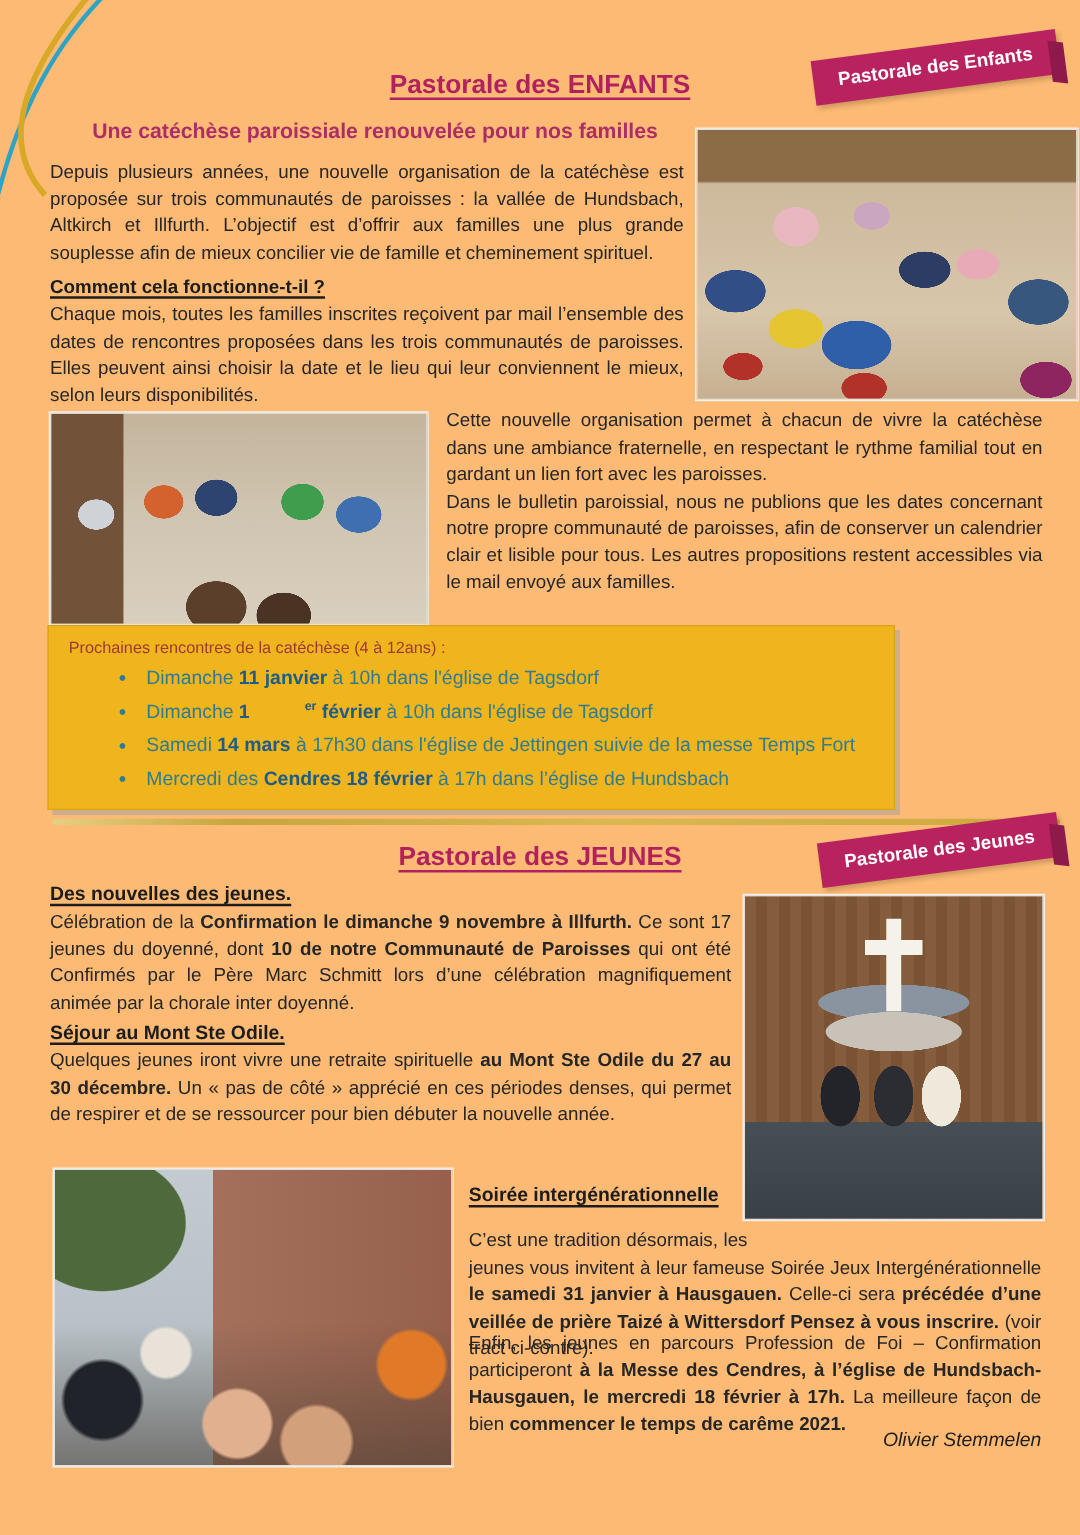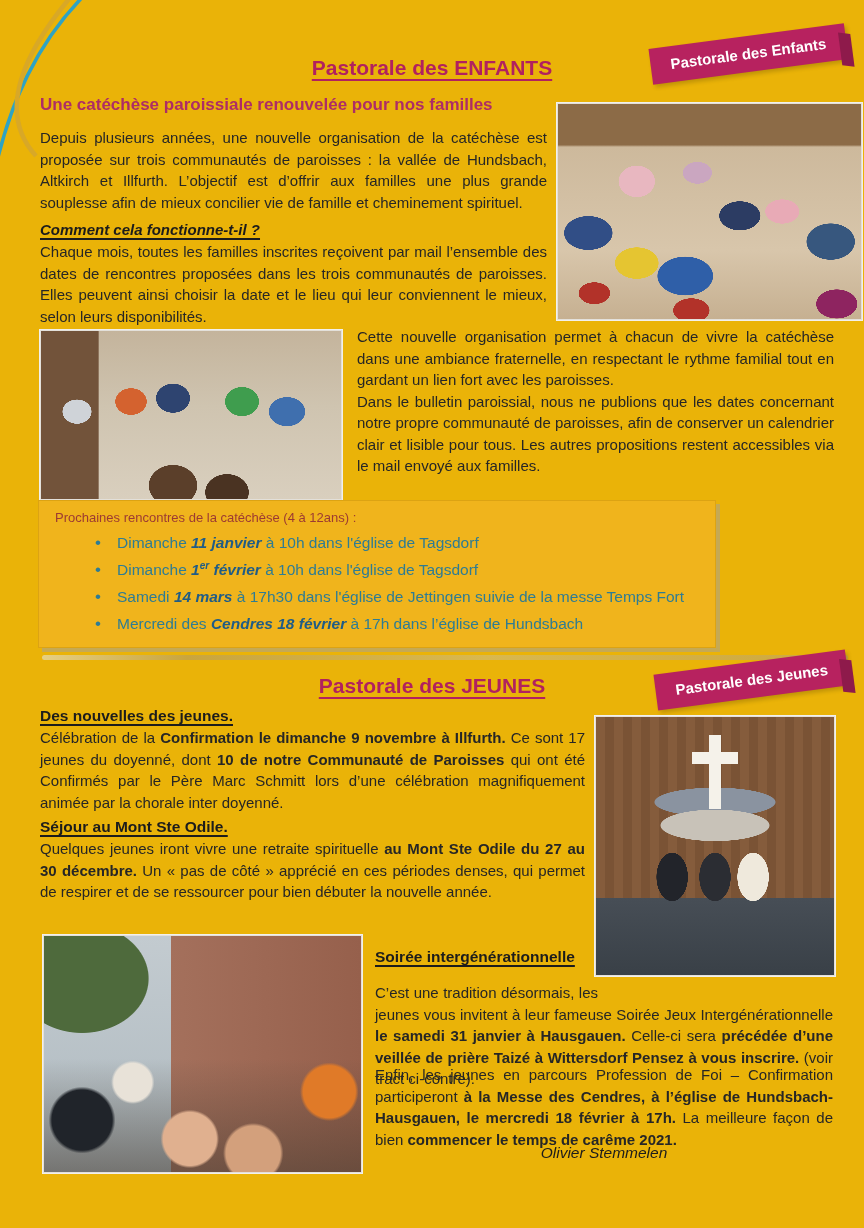--- a/index.html
+++ b/index.html
@@ -1,43 +1,43 @@
 <!DOCTYPE html>
 <html lang="fr"><head>
 <meta charset="utf-8">
 <style>
   html,body{margin:0;padding:0;background:#fff;}
   #page{
-    position:relative;width:864px;height:1228px;background:#eab308;overflow:hidden;
+    position:relative;width:864px;height:1228px;background:#fdba74;overflow:hidden;
     font-family:"Liberation Sans","DejaVu Sans",sans-serif;color:#2b2b2b;
   }
   .abs{position:absolute;}
   
   .section-title{
     left:0;right:0;text-align:center;font-size:21px;font-weight:bold;color:#b1215f;
   }
   .section-title span{
     text-decoration:underline;text-decoration-thickness:2px;text-underline-offset:4px;
   }
   .ribbon{
     background:#b7225f;color:#ffffff;font-weight:bold;font-size:15px;
     padding:9px 20px 10px 20px;transform:rotate(-7.5deg);white-space:nowrap;
     box-shadow:2px 3px 4px rgba(0,0,0,0.18);
   }
   .ribbon::after{
     content:"";position:absolute;right:-5px;top:10px;width:12px;height:92%;
     background:#8e1a4b;transform:skewY(14deg);z-index:-1;
   }
   
-  .h-magenta{font-size:17px;font-weight:bold;color:#ad2d66;}
+  .h-magenta{font-size:17px;font-weight:bold;color:#ad2d66;text-align:center;}
   .h-black-underline{
     font-size:15.5px;font-weight:bold;color:#1c1c1c;
     text-decoration:underline;text-decoration-thickness:1.5px;text-underline-offset:3px;
   }
-  .italic{font-style:italic;}
+  .italic{}
   
   .para{font-size:15px;line-height:21.5px;text-align:justify;color:#262626;}
   .para .b{font-weight:bold;}
   
   .photo{border:1px solid #e3e0da;box-shadow:0 0 0 1px #f2f0ec;}
   .photo1{
     background:
       radial-gradient(ellipse 26px 18px at 12% 88%, #b23229 0 60%, transparent 61%),
       radial-gradient(ellipse 30px 20px at 44% 96%, #b23229 0 60%, transparent 61%),
       radial-gradient(ellipse 34px 24px at 92% 93%, #8e2460 0 60%, transparent 61%),
@@ -98,30 +98,30 @@
     padding:9px 14px 10px 14px;box-sizing:border-box;
   }
   .yellowbox .box-title{font-size:13px;color:#9c3a33;margin:0 0 4px 2px;}
   .yellowbox ul{list-style:none;margin:0;padding:0 0 0 48px;}
   .yellowbox li{
     font-size:15.5px;line-height:27px;color:#2e7c94;position:relative;padding-left:16px;
   }
   .yellowbox li::before{
     content:"\2022";position:absolute;left:-6px;top:0;color:#2e7c94;font-size:17px;
   }
-  .yellowbox li .b{font-weight:bold;color:#1f5c87;font-style:italic;}
-  .yellowbox li sup{font-size:10px;vertical-align:super;line-height:0;}
+  .yellowbox li .b{font-weight:bold;color:#1f5c87;}
+  .yellowbox li sup{font-size:10px;vertical-align:super;line-height:0;margin-left:44px;}
   
   .divider{
     height:5px;border-radius:3px;
     background:linear-gradient(90deg,#e6cf83 0,#c9a53e 18%,#d9b84f 55%,#cda83e 100%);
   }
   
   .wrap-spacer{float:right;width:235px;height:48px;}
-  .signature{font-size:15.5px;font-style:italic;text-align:center;color:#1c1c1c;}
+  .signature{font-size:15.5px;font-style:italic;text-align:right;color:#1c1c1c;}
 </style>
 </head>
 <body>
 
 <div id="page">
 
   <svg class="abs" style="left:-4px;top:-8px" width="140" height="300" viewBox="0 0 140 300" aria-hidden="true">
     <path d="M 100 -8 C 45 42 8 112 -8 215" stroke="#2ea3c4" stroke-width="3.5" fill="none"></path>
     <path d="M 84 -6 C 26 60 0 120 40 164" stroke="#d8a827" stroke-width="4.5" fill="none"></path>
   </svg>

